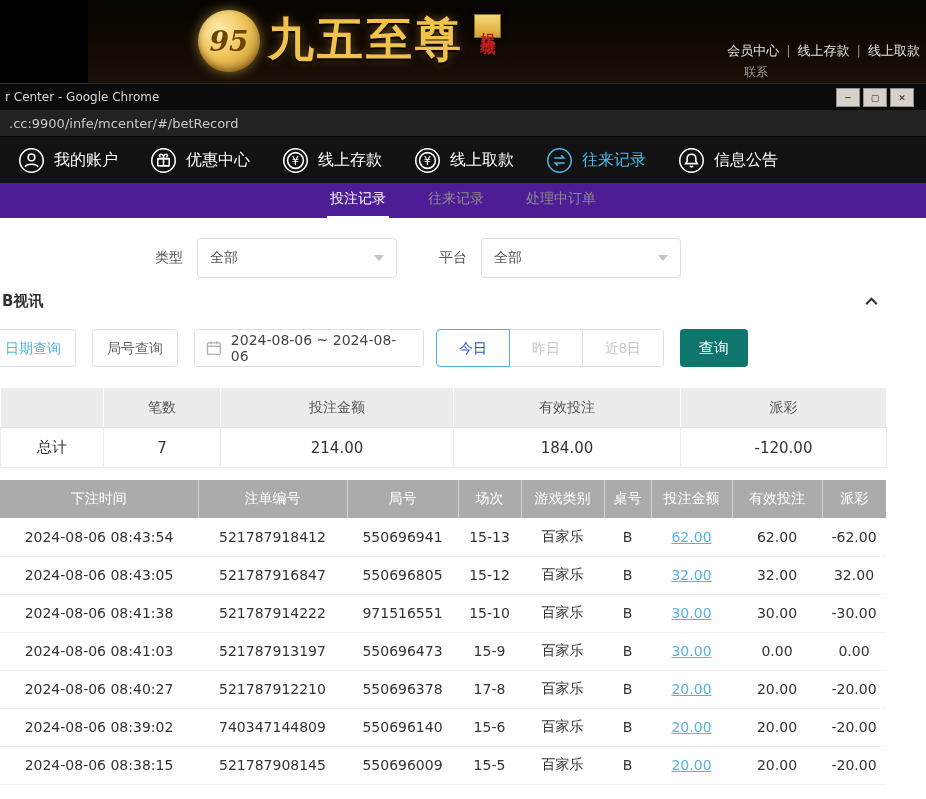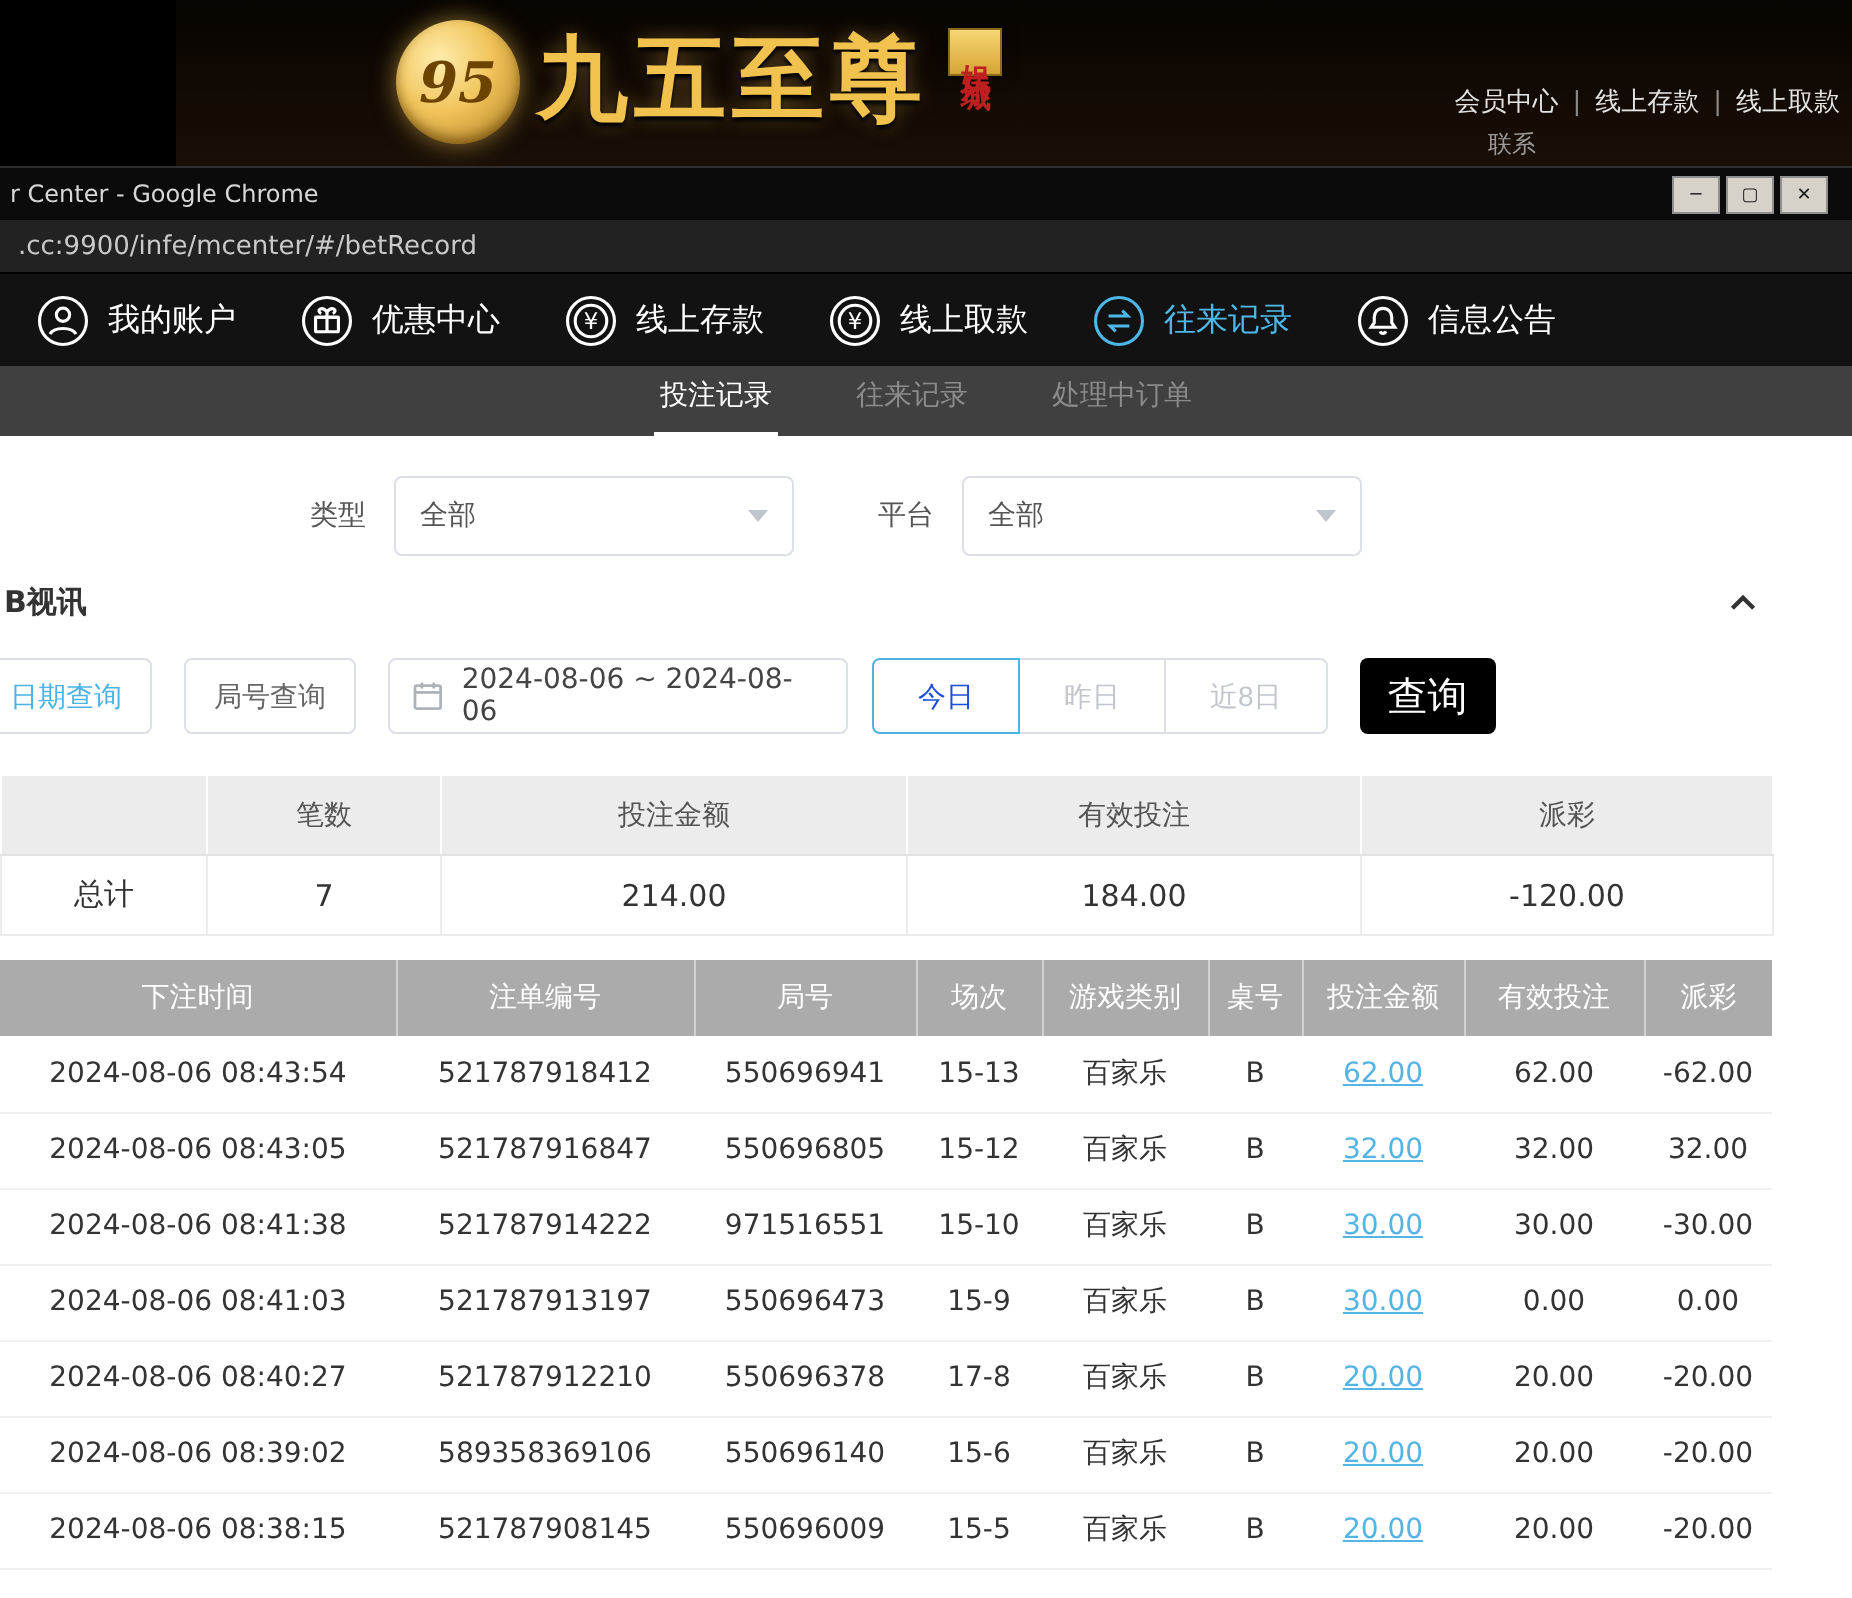--- a/index.html
+++ b/index.html
@@ -62,21 +62,21 @@
   
   .main-nav { height:46px; background:#121212; display:flex; align-items:center; padding-left:2px; }
   .nav-item {
     display:flex; align-items:center; gap:9px; height:100%;
     padding:0 16px; color:#fff; font-size:16px; cursor:pointer; white-space:nowrap;
   }
   .nav-item svg { width:27px; height:27px; stroke:currentColor; fill:none; stroke-width:1.5; }
   .nav-item svg text { fill:currentColor; stroke:none; }
   .nav-item.active { color:#4db8e8; }
   
-  .tab-bar { height:35px; background:#404040; display:flex; justify-content:center; gap:36px; }
+  .tab-bar { height:35px; background:#4c1d95; display:flex; justify-content:center; gap:36px; }
   .tab {
     font-size:14px; color:#8b8b8b; line-height:31px; cursor:pointer;
     border-bottom:2px solid transparent; padding:0 3px;
   }
   .tab.active { color:#fff; border-bottom-color:#fff; }
   
   .filter-row { display:flex; align-items:center; margin:20px 0 0 155px; }
   .filter-label { font-size:14px; color:#555; margin-right:14px; }
   .select {
     width:200px; height:40px; border:1px solid #dcdfe6; border-radius:4px;
@@ -108,22 +108,22 @@
   .date-text { font-size:14px; color:#444; }
   .seg { display:flex; margin-left:12px; }
   .seg-btn {
     height:38px; line-height:36px; padding:0 22px; background:#fff;
     border:1px solid #dcdfe6; font-size:14px; color:#c2c6cc; cursor:pointer; margin-left:-1px;
   }
   .seg-btn:first-child { border-radius:4px 0 0 4px; margin-left:0; }
   .seg-btn:last-child { border-radius:0 4px 4px 0; }
   .seg-btn.active { color:#1d4ed8; border-color:#4db3e6; position:relative; z-index:2; }
   .btn-search {
-    margin-left:16px; width:68px; height:38px; background:#000000; color:#fff;
-    border:none; border-radius:4px; font-size:20px; cursor:pointer;
+    margin-left:16px; width:68px; height:38px; background:#0f766e; color:#fff;
+    border:none; border-radius:4px; font-size:15px; cursor:pointer;
   }
   
   table { border-collapse:collapse; table-layout:fixed; }
   .summary { width:886px; margin-top:20px; }
   .summary th {
     background:#ececec; height:40px; font-size:14px; font-weight:normal; color:#555;
     border:1px solid #fff; border-bottom:1px solid #e2e2e2;
   }
   .summary td {
     background:#fff; height:40px; font-size:15px; color:#333; text-align:center;
@@ -385,21 +385,21 @@
     <td>17-8</td>
     <td>百家乐</td>
     <td>B</td>
     <td><a class="bet-link">20.00</a></td>
     <td>20.00</td>
     <td class="red">-20.00</td>
   </tr>
 
   <tr>
     <td>2024-08-06 08:39:02</td>
-    <td>589358369106</td>
+    <td>740347144809</td>
     <td>550696140</td>
     <td>15-6</td>
     <td>百家乐</td>
     <td>B</td>
     <td><a class="bet-link">20.00</a></td>
     <td>20.00</td>
     <td class="red">-20.00</td>
   </tr>
 
   <tr>

